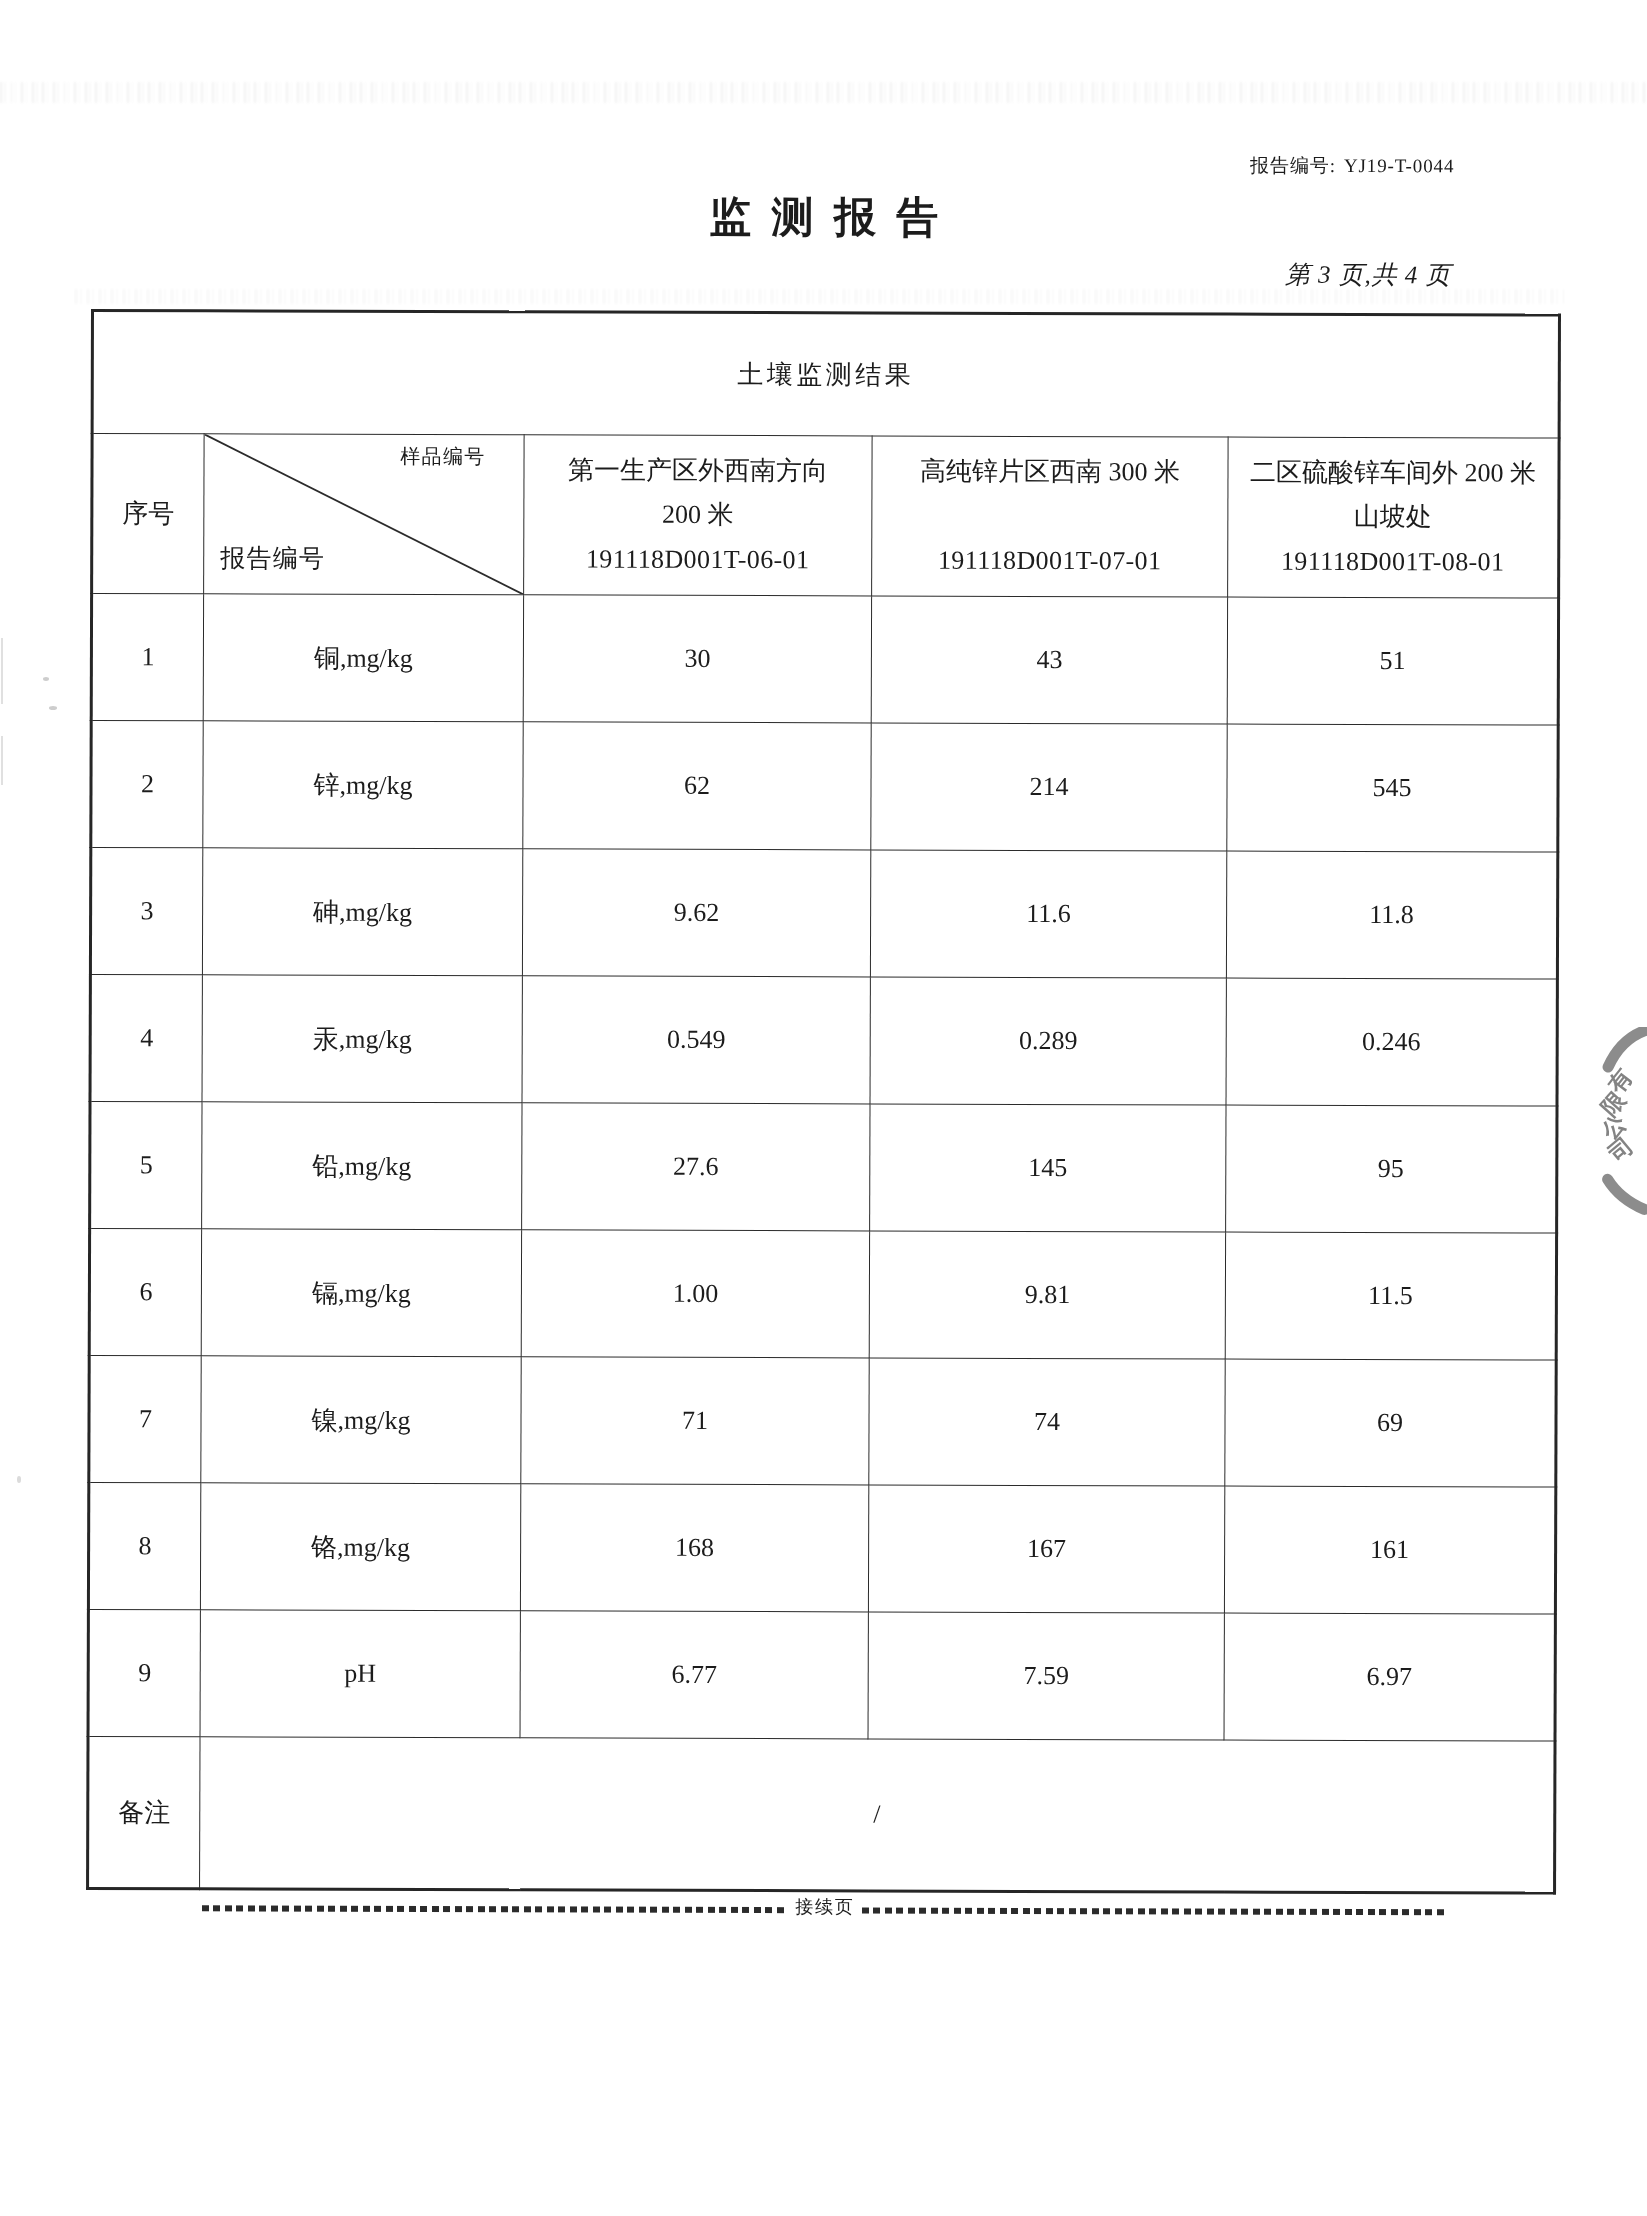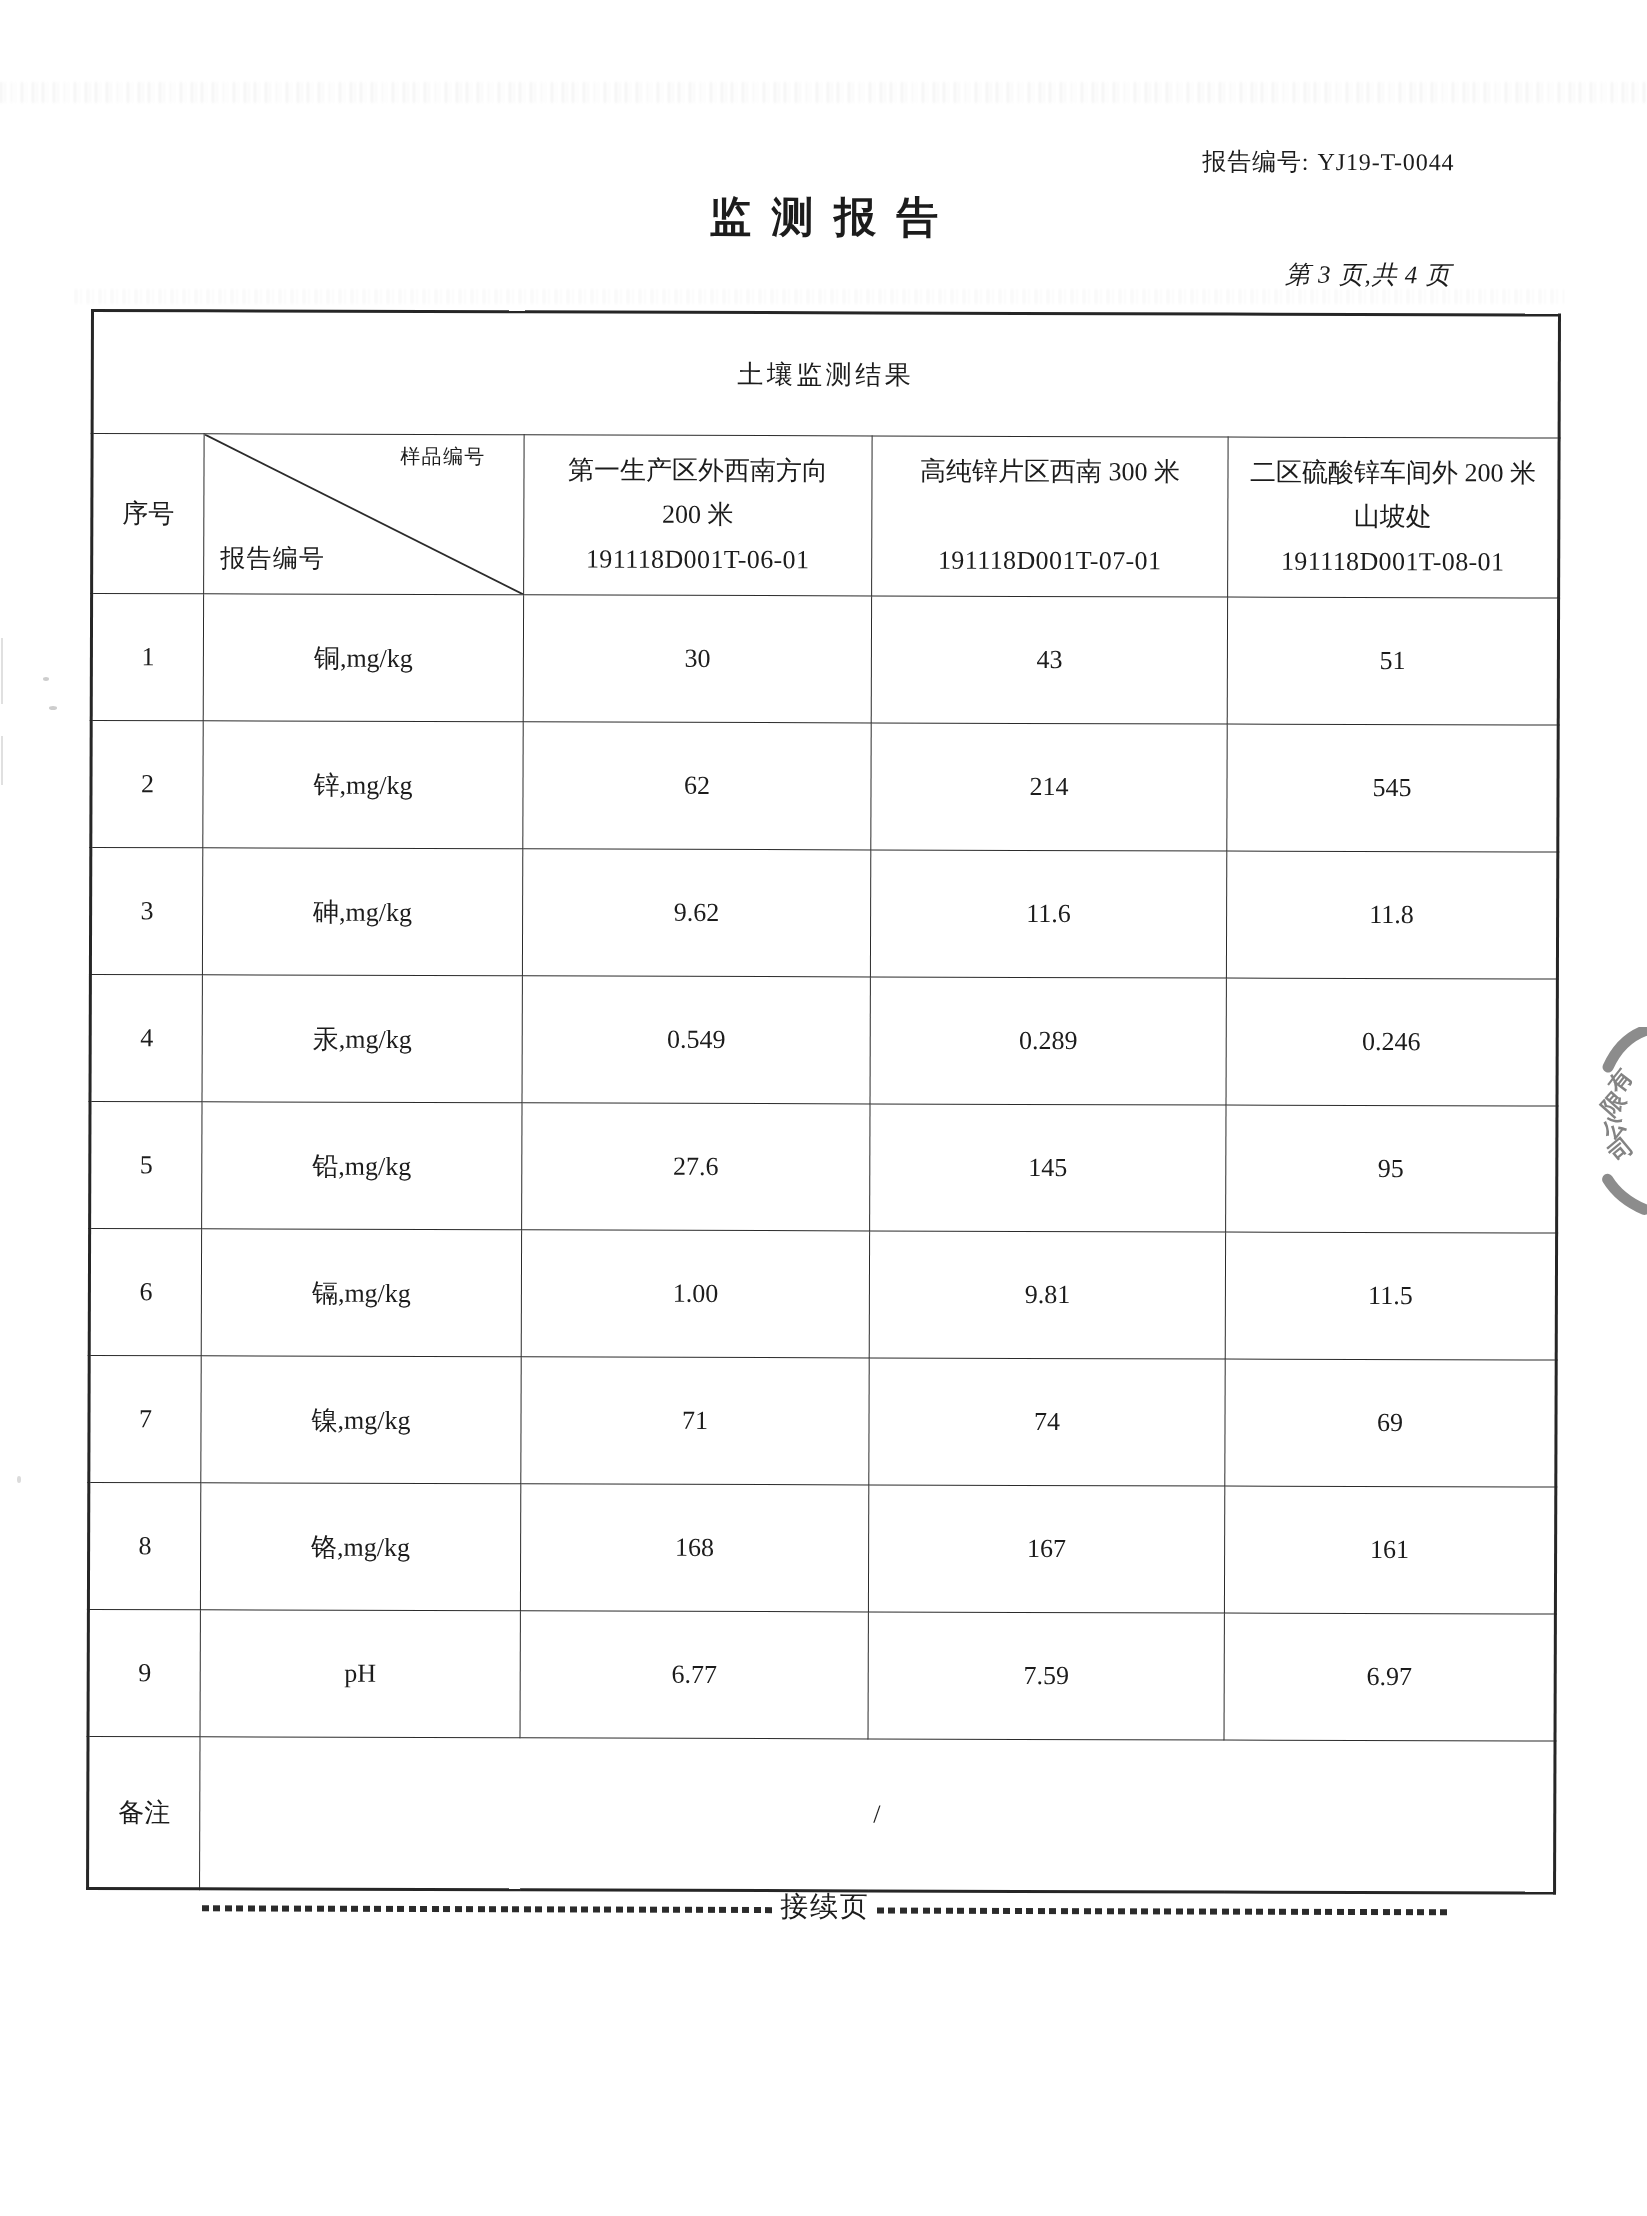--- a/index.html
+++ b/index.html
@@ -29,22 +29,22 @@
   .speck { position:absolute; background:#6f6f6f; border-radius:50%; opacity:.35; }
   .speck.s1 { left:43px;  top:677px; width:6.2px; height:4px; }
   .speck.s2 { left:49px; top:706px; width:8px; height:3.5px; }
   .speck.s3 { left:17px;  top:1476px; width:4.4px; height:7px; opacity:.25; }
   .edge-streak { position:absolute; left:0.9px; width:2.2px; background:#9a9a9a; opacity:.3; filter:blur(0.4px); }
   .edge-streak.e1 { top:638px; height:66px; }
   .edge-streak.e2 { top:736px; height:49px; }
 
   
   .report-no {
-    position:absolute; top:142px; right:193px;
-    font-size:24px; letter-spacing:0.9px; white-space:nowrap;
+    position:absolute; top:149px; right:193px;
+    font-size:19px; letter-spacing:0.9px; white-space:nowrap;
   }
   .report-no .val { margin-left:8px; }
   .doc-title {
     position:absolute; top:187px; left:0; width:1647px;
     text-align:center; font-size:42px; font-weight:bold;
     letter-spacing:20.4px; text-indent:20.4px; white-space:nowrap;
   }
   .page-info {
     position:absolute; top:254px; right:196px;
     font-size:25px; letter-spacing:0.9px; white-space:nowrap;font-style:italic;
@@ -77,21 +77,21 @@
   
   .continue {
     position:absolute; top:1894px; left:207px; width:1246px; height:28px;
     display:flex; align-items:center;
   }
   .continue .dash {
     flex:1; height:6.6px;
     background:repeating-linear-gradient(90deg,#2b2b2b 0 6.6px,rgba(0,0,0,0) 6.6px 11.5px);
   }
   .continue .lbl {
-    padding:0 7px; font-size:28px; letter-spacing:1.8px;
+    padding:0 7px; font-size:18px; letter-spacing:1.8px;
     transform:translateY(-3.5px); white-space:nowrap;
   }
 
   
   .stamp { position:absolute; top:1027px; right:0; width:84px; height:195px; overflow:hidden; }
   .stamp svg { display:block; }
 </style>
 </head>
 <body>
 

